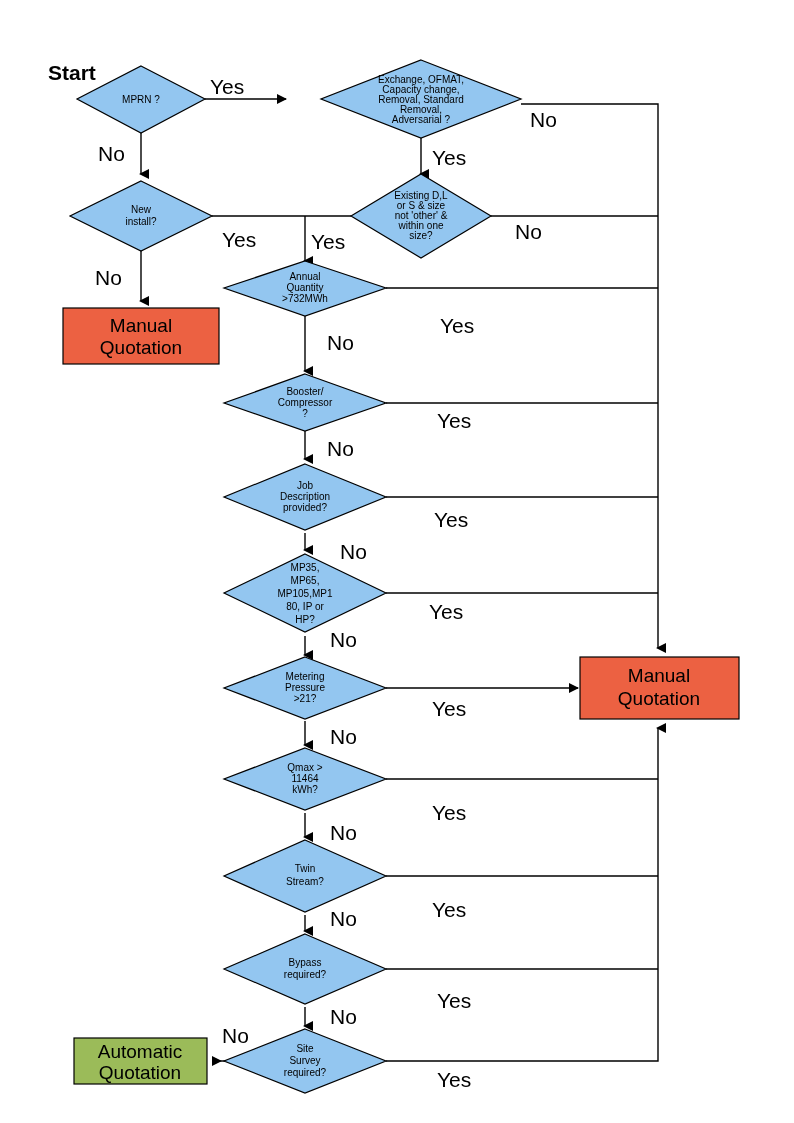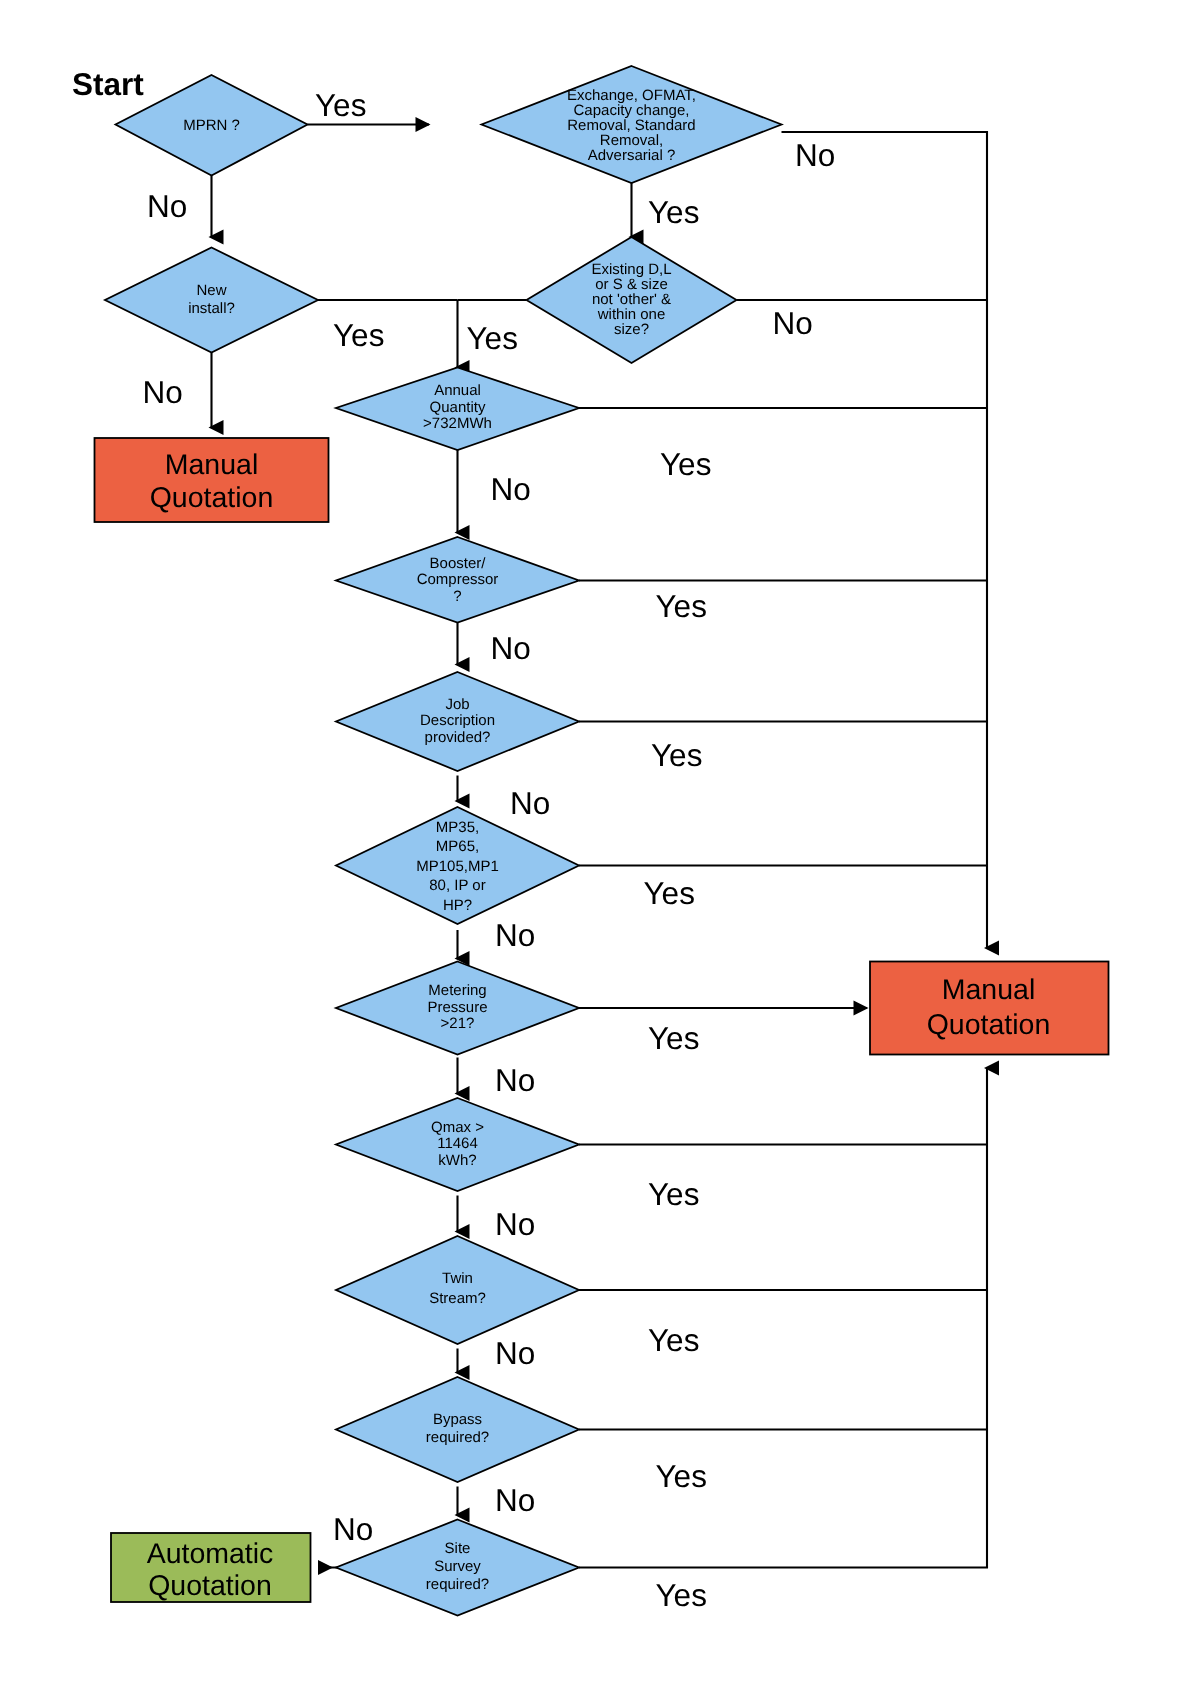--- a/index.html
+++ b/index.html
@@ -10,20 +10,21 @@
   body {
     width: 794px;
     height: 1123px;
     font-family: "Liberation Sans", sans-serif;
     overflow: hidden;
   }
   #flowchart-root {
     position: relative;
     width: 794px;
     height: 1001px;
+    margin-top: 16px;
   }
   svg#chart {
     display: block;
     width: 794px;
     height: 1123px;
   }
   .node-shape {
     stroke: #000000;
     stroke-width: 1.2;
   }

